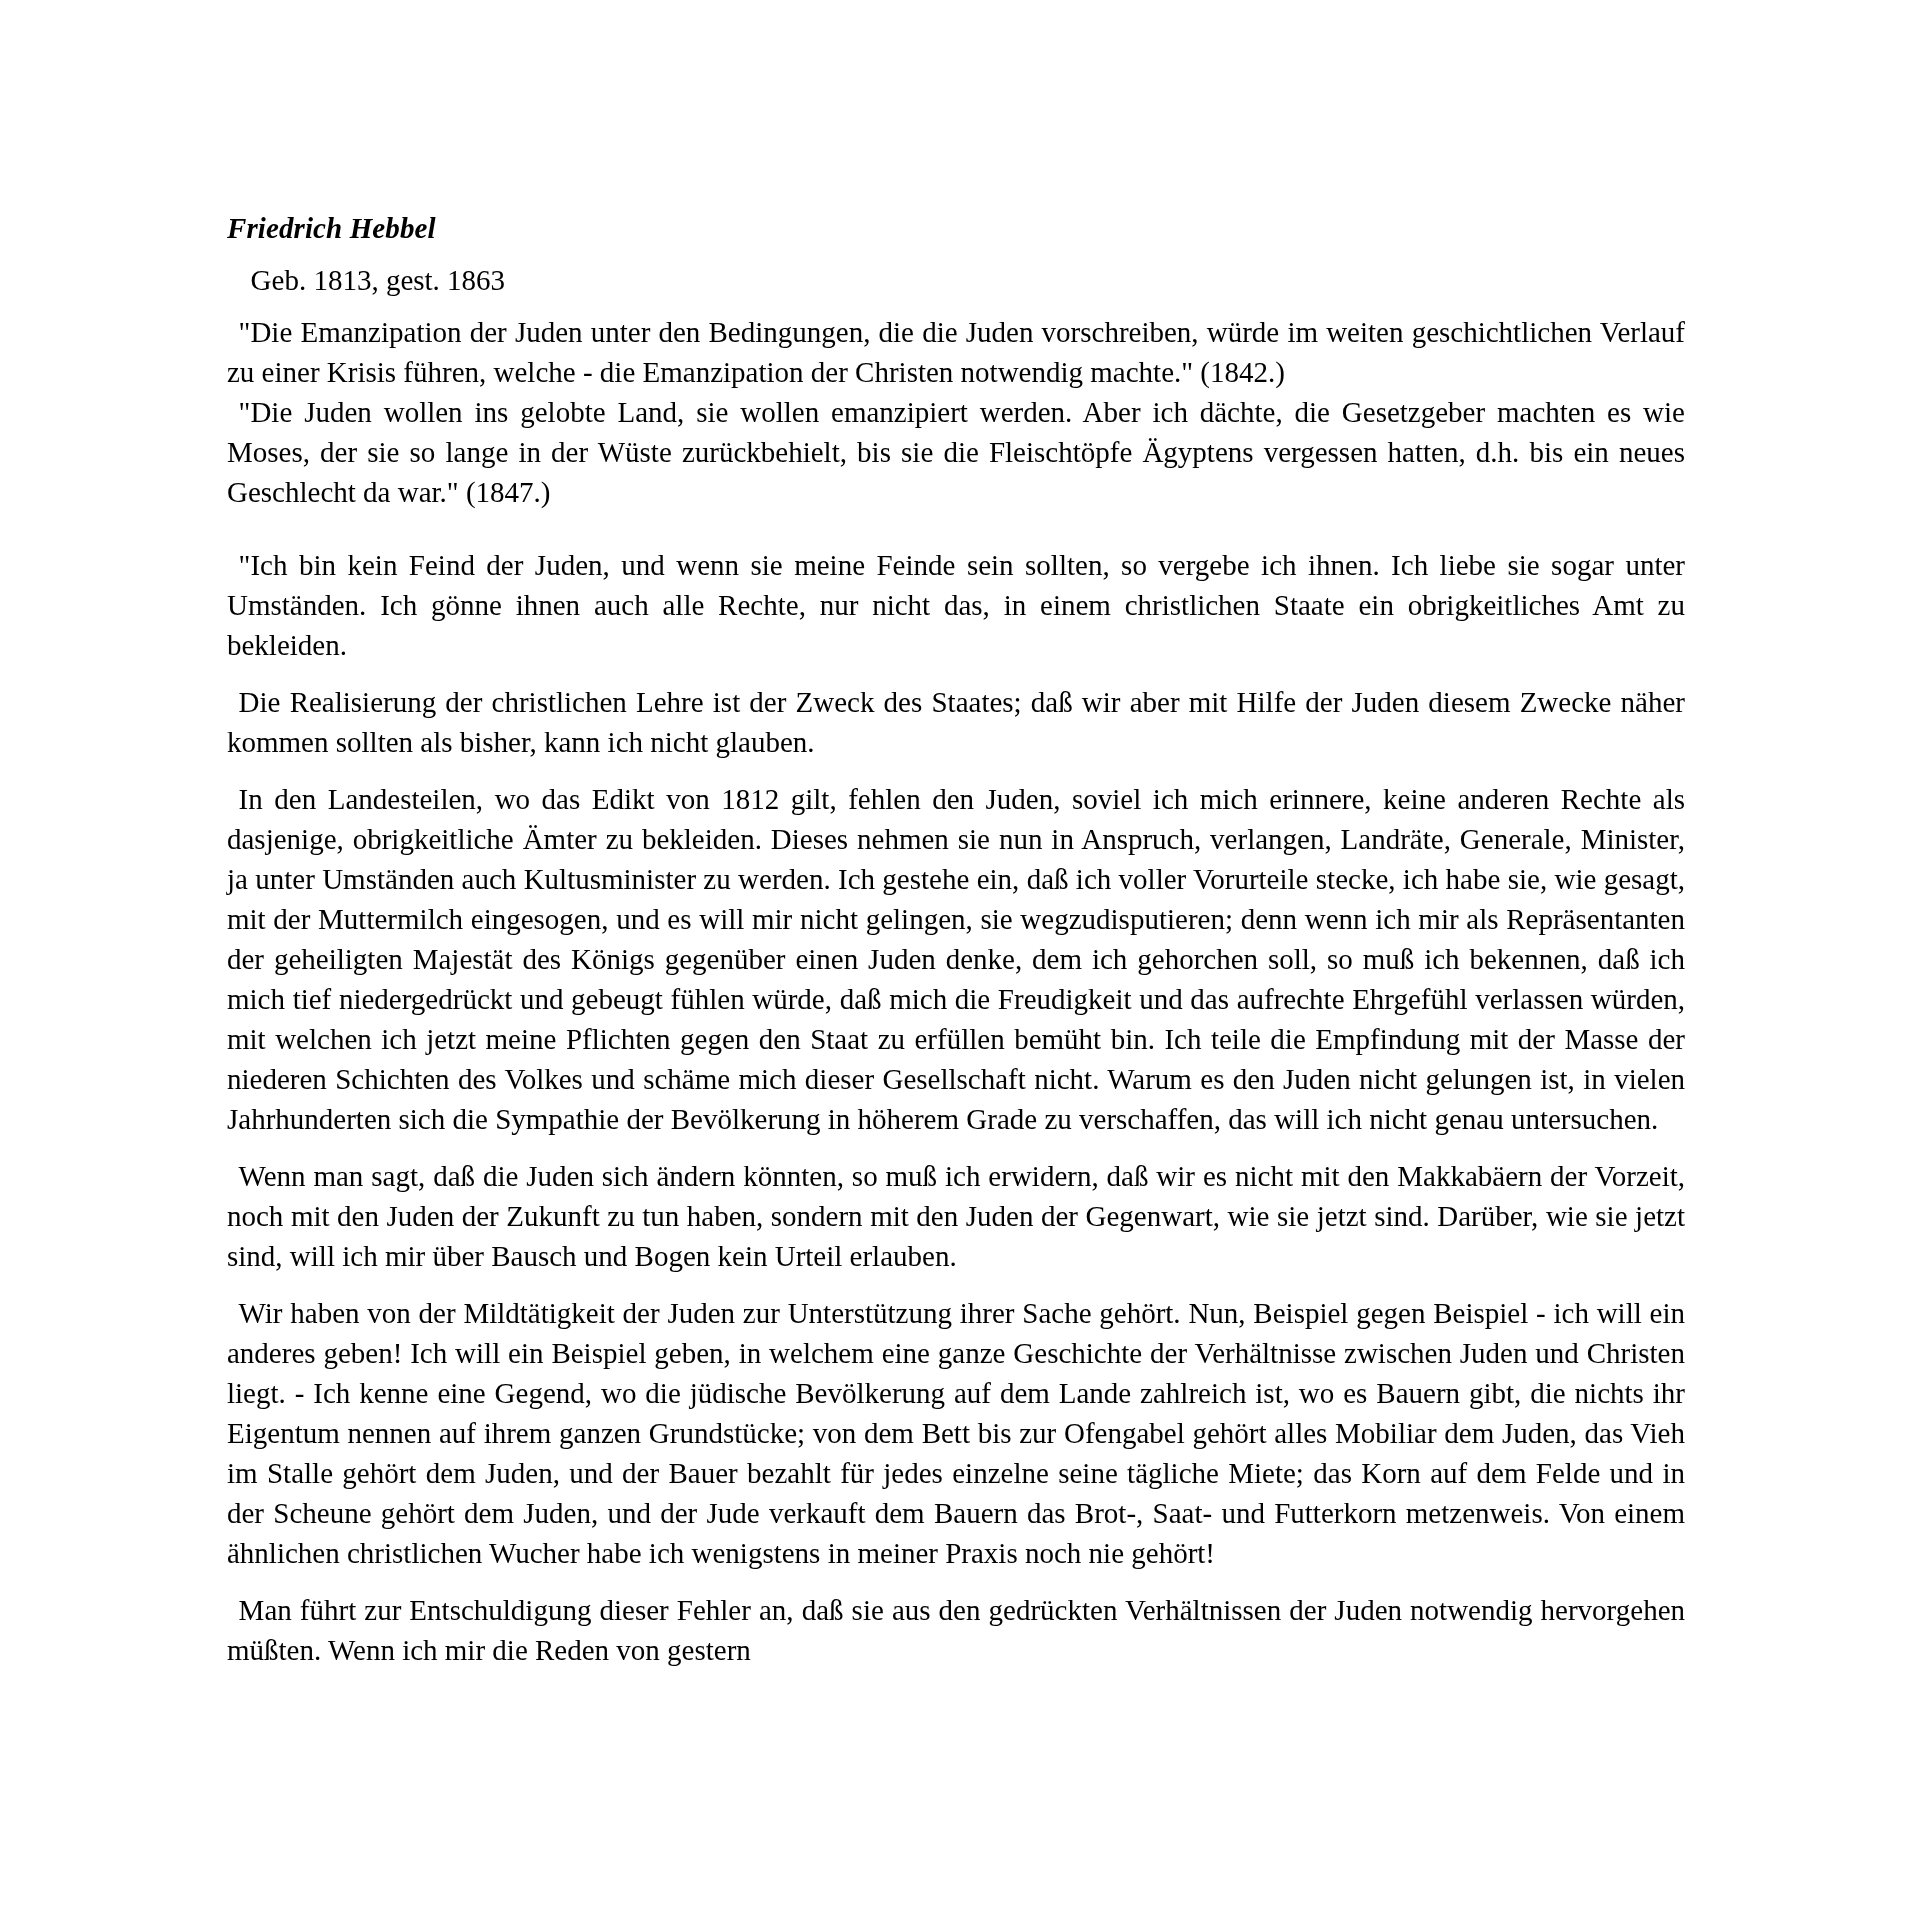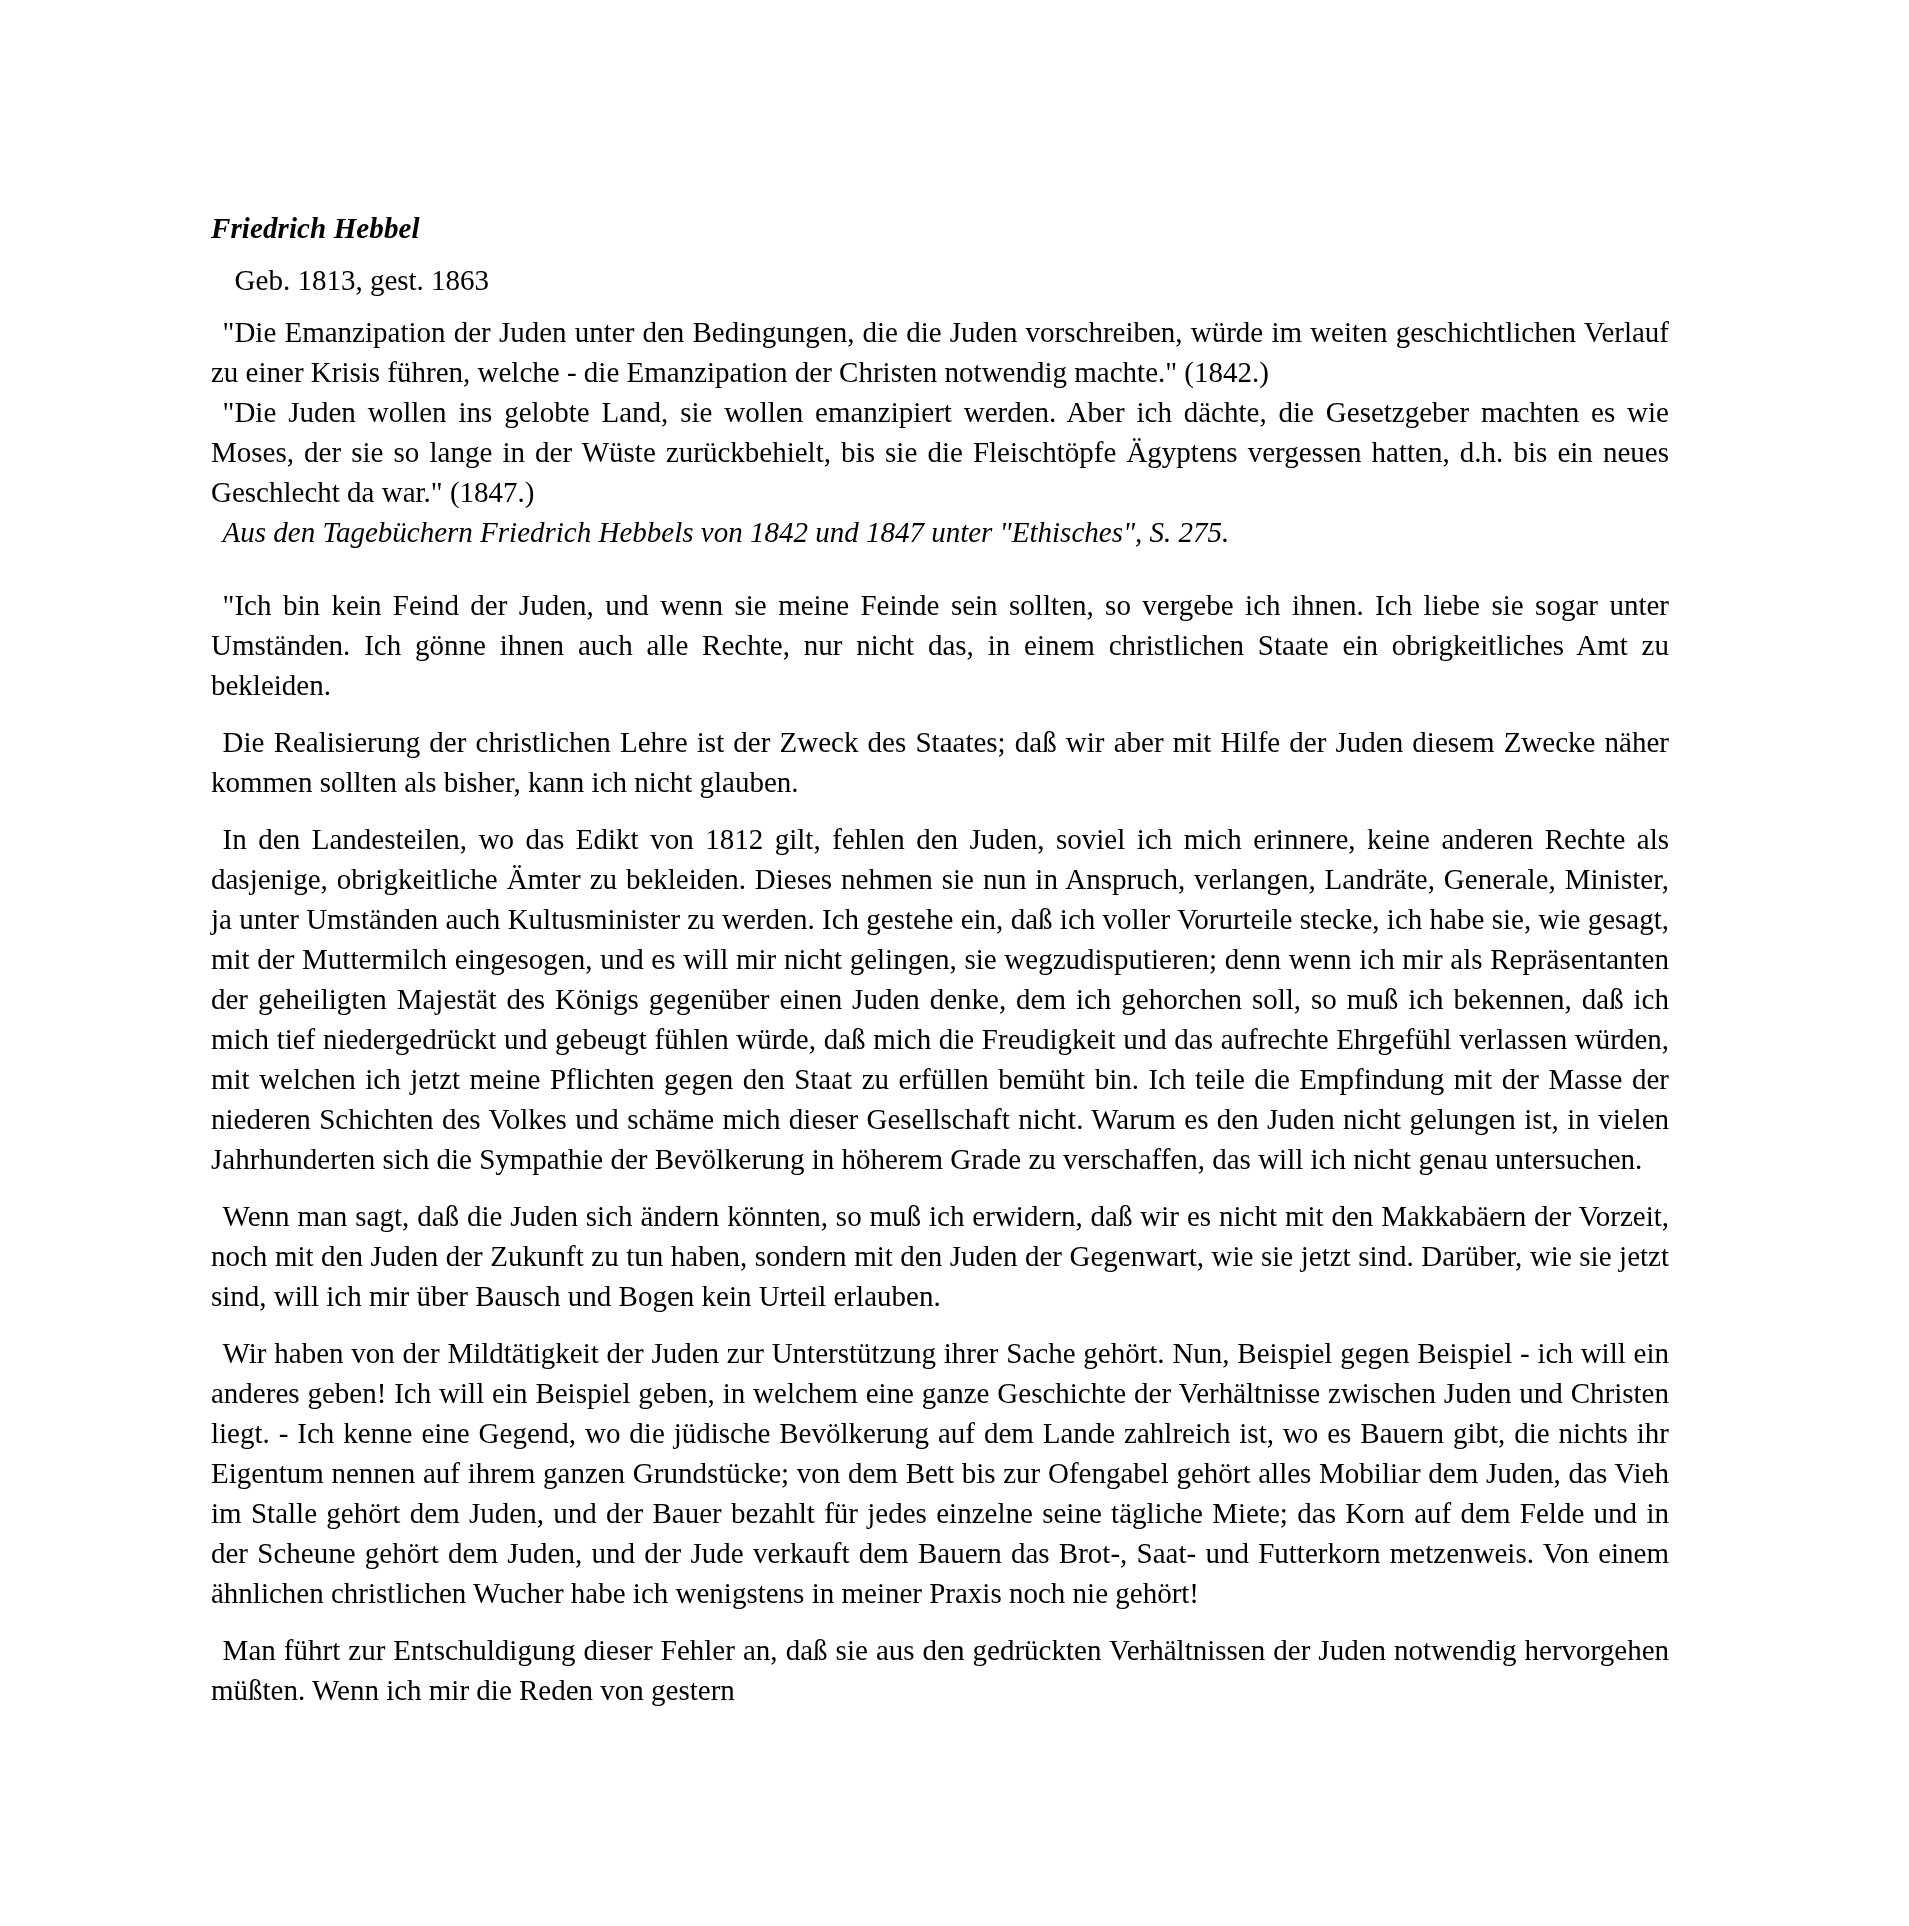--- a/index.html
+++ b/index.html
@@ -13,21 +13,21 @@
     width: 1910px;
     height: 2703px;
     background: #ffffff;
     box-sizing: border-box;
     overflow: hidden;
     font-family: "Liberation Serif", "DejaVu Serif", serif;
     color: #000000;
   }
   .content {
     position: absolute;
-    left: 211px;
+    left: 227px;
     top: 208px;
     width: 1458px;
   }
   .section {
     margin: 0 0 0 0;
   }
   .section + .section {
     margin-top: 33px;
   }
   .heading {
@@ -76,21 +76,20 @@
 
 <div class="page">
 
   <div class="content">
 
     <div class="section">
       <div class="heading">Friedrich Hebbel</div>
       <div class="subline">Geb. 1813, gest. 1863</div>
       <p class="body justify-last">"Die Emanzipation der Juden unter den Bedingungen, die die Juden vorschreiben, würde im weiten geschichtlichen Verlauf zu einer Krisis führen, welche - die Emanzipation der Christen notwendig machte." (1842.)</p>
       <p class="body justify-last">"Die Juden wollen ins gelobte Land, sie wollen emanzipiert werden. Aber ich dächte, die Gesetzgeber machten es wie Moses, der sie so lange in der Wüste zurückbehielt, bis sie die Fleischtöpfe Ägyptens vergessen hatten, d.h. bis ein neues Geschlecht da war." (1847.)</p>
-      <p class="attribution">Aus den Tagebüchern Friedrich Hebbels von 1842 und 1847 unter "Ethisches", S. 275.</p>
     </div>
 
     <div class="section">
       <p class="body justify-last">"Ich bin kein Feind der Juden, und wenn sie meine Feinde sein sollten, so vergebe ich ihnen. Ich liebe sie sogar unter Umständen. Ich gönne ihnen auch alle Rechte, nur nicht das, in einem christlichen Staate ein obrigkeitliches Amt zu bekleiden.</p>
       <p class="body gap justify-last">Die Realisierung der christlichen Lehre ist der Zweck des Staates; daß wir aber mit Hilfe der Juden diesem Zwecke näher kommen sollten als bisher, kann ich nicht glauben.</p>
       <p class="body gap">In den Landesteilen, wo das Edikt von 1812 gilt, fehlen den Juden, soviel ich mich erinnere, keine anderen Rechte als dasjenige, obrigkeitliche Ämter zu bekleiden. Dieses nehmen sie nun in Anspruch, verlangen, Landräte, Generale, Minister, ja unter Umständen auch Kultusminister zu werden. Ich gestehe ein, daß ich voller Vorurteile stecke, ich habe sie, wie gesagt, mit der Muttermilch eingesogen, und es will mir nicht gelingen, sie wegzudisputieren; denn wenn ich mir als Repräsentanten der geheiligten Majestät des Königs gegenüber einen Juden denke, dem ich gehorchen soll, so muß ich bekennen, daß ich mich tief niedergedrückt und gebeugt fühlen würde, daß mich die Freudigkeit und das aufrechte Ehrgefühl verlassen würden, mit welchen ich jetzt meine Pflichten gegen den Staat zu erfüllen bemüht bin. Ich teile die Empfindung mit der Masse der niederen Schichten des Volkes und schäme mich dieser Gesellschaft nicht. Warum es den Juden nicht gelungen ist, in vielen Jahrhunderten sich die Sympathie der Bevölkerung in höherem Grade zu verschaffen, das will ich nicht genau untersuchen.</p>
       <p class="body gap justify-last">Wenn man sagt, daß die Juden sich ändern könnten, so muß ich erwidern, daß wir es nicht mit den Makkabäern der Vorzeit, noch mit den Juden der Zukunft zu tun haben, sondern mit den Juden der Gegenwart, wie sie jetzt sind. Darüber, wie sie jetzt sind, will ich mir über Bausch und Bogen kein Urteil erlauben.</p>
       <p class="body gap justify-last">Wir haben von der Mildtätigkeit der Juden zur Unterstützung ihrer Sache gehört. Nun, Beispiel gegen Beispiel - ich will ein anderes geben! Ich will ein Beispiel geben, in welchem eine ganze Geschichte der Verhältnisse zwischen Juden und Christen liegt. - Ich kenne eine Gegend, wo die jüdische Bevölkerung auf dem Lande zahlreich ist, wo es Bauern gibt, die nichts ihr Eigentum nennen auf ihrem ganzen Grundstücke; von dem Bett bis zur Ofengabel gehört alles Mobiliar dem Juden, das Vieh im Stalle gehört dem Juden, und der Bauer bezahlt für jedes einzelne seine tägliche Miete; das Korn auf dem Felde und in der Scheune gehört dem Juden, und der Jude verkauft dem Bauern das Brot-, Saat- und Futterkorn metzenweis. Von einem ähnlichen christlichen Wucher habe ich wenigstens in meiner Praxis noch nie gehört!</p>
       <p class="body gap">Man führt zur Entschuldigung dieser Fehler an, daß sie aus den gedrückten Verhältnissen der Juden notwendig hervorgehen müßten. Wenn ich mir die Reden von gestern</p>
     </div>

